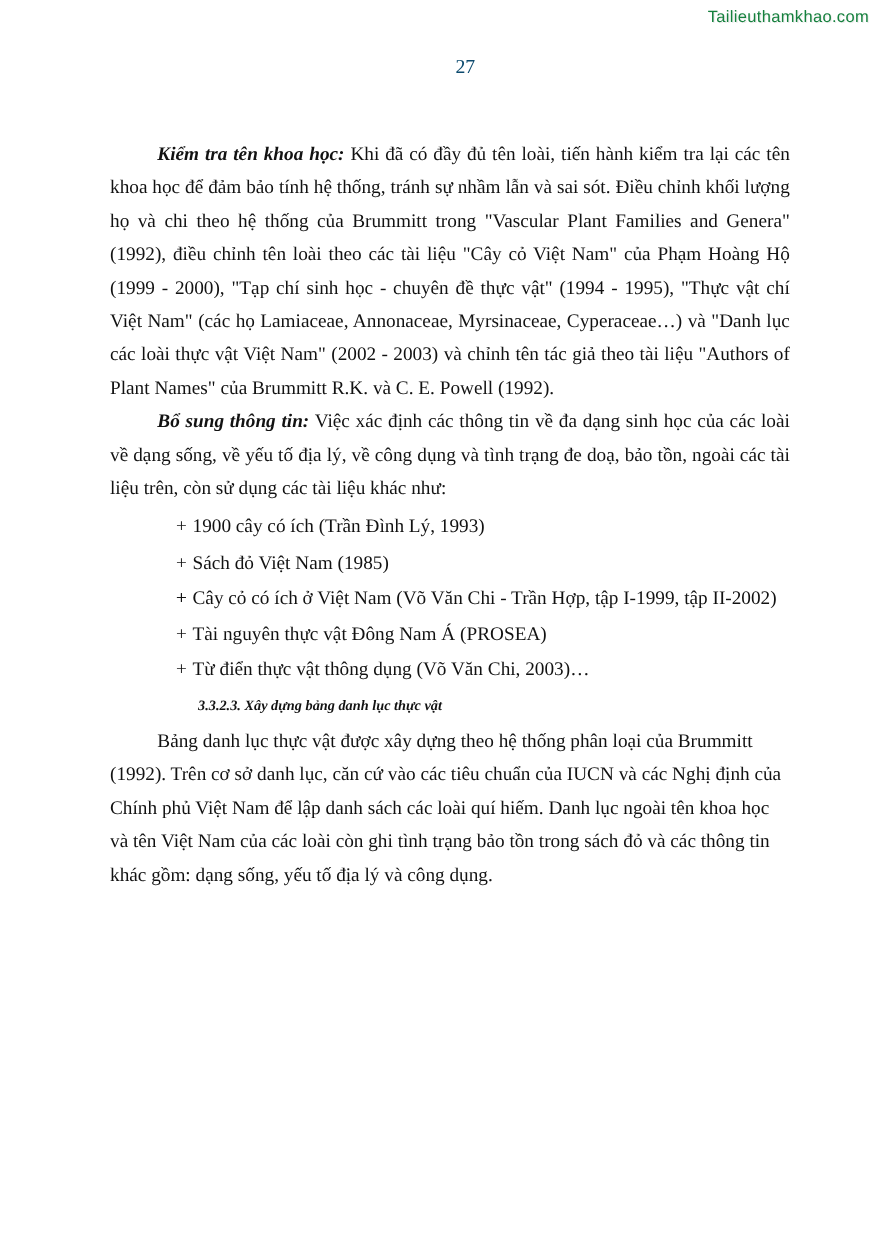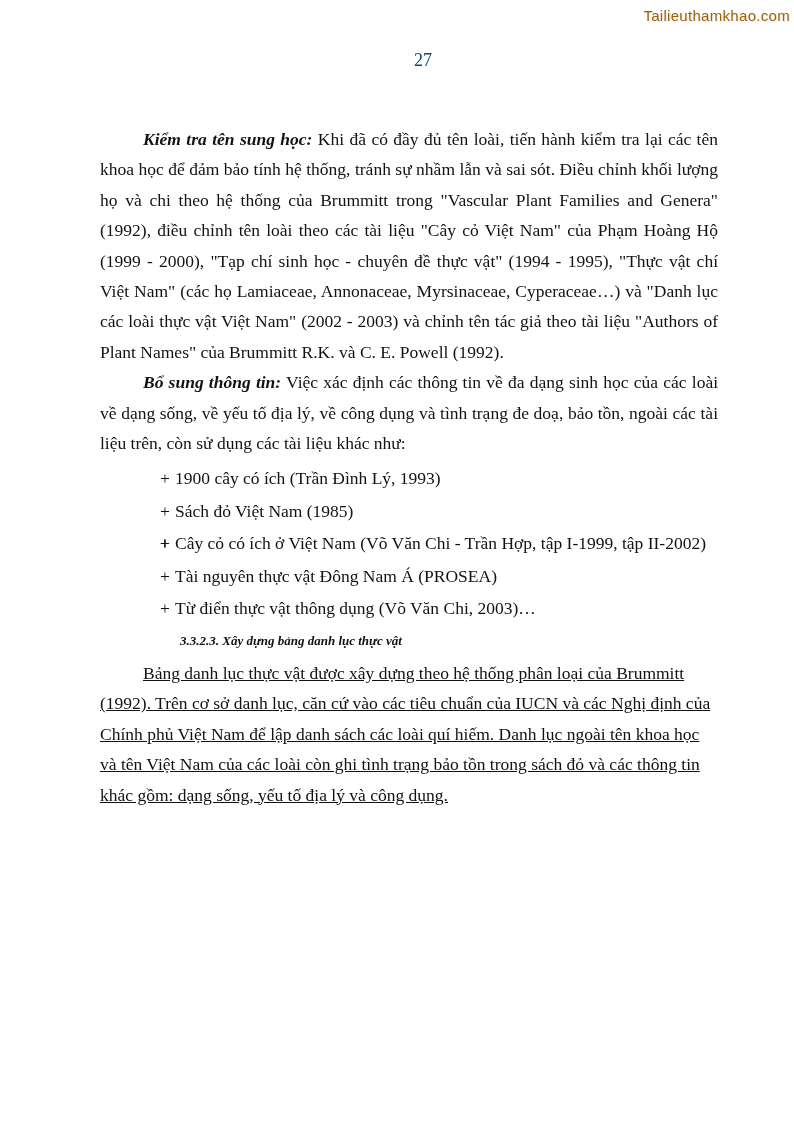--- a/index.html
+++ b/index.html
@@ -16,21 +16,21 @@
     font-family: "Liberation Serif", "DejaVu Serif", serif;
     color: #121212;
   }
   .watermark {
     position: absolute;
     top: 7px;
     right: 4px;
     font-family: "Liberation Sans", "DejaVu Sans", sans-serif;
     font-size: 15px;
     letter-spacing: 0.3px;
-    color: #a16207;
+    color: #15803d;
     text-shadow: 1px 1px 0 #ececec;
   }
   .page-number {
     position: absolute;
     top: 50px;
     left: 423px;
     transform: translateX(-50%);
     font-size: 18px;
     color: #0c4a6e;
   }
@@ -44,21 +44,20 @@
     text-align: justify;
   }
   .para {
     margin: 0;
   }
   .para.indent {
     text-indent: 43px;
   }
   .para.left-align {
     text-align: left;
-    text-decoration: underline;
   }
   .lead-bi {
     font-weight: bold;
     font-style: italic;
   }
   ul.ref-list {
     list-style: none;
     margin: 5px 0 0 0;
     padding: 0;
     text-align: left;
@@ -87,21 +86,21 @@
 
 <div class="page">
 
   <div class="watermark">Tailieuthamkhao.com</div>
 
   <div class="page-number">27</div>
 
   <div class="content">
 
     <p class="para indent">
-      <span class="lead-bi">Kiểm tra tên sung học:</span>
+      <span class="lead-bi">Kiểm tra tên khoa học:</span>
       <span>Khi đã có đầy đủ tên loài, tiến hành kiểm tra lại các tên khoa học để đảm bảo tính hệ thống, tránh sự nhầm lẫn và sai sót. Điều chỉnh khối lượng họ và chi theo hệ thống của Brummitt trong "Vascular Plant Families and Genera" (1992), điều chỉnh tên loài theo các tài liệu "Cây cỏ Việt Nam" của Phạm Hoàng Hộ (1999 - 2000), "Tạp chí sinh học - chuyên đề thực vật" (1994 - 1995), "Thực vật chí Việt Nam" (các họ Lamiaceae, Annonaceae, Myrsinaceae, Cyperaceae…) và "Danh lục các loài thực vật Việt Nam" (2002 - 2003) và chỉnh tên tác giả theo tài liệu "Authors of Plant Names" của Brummitt R.K. và C. E. Powell (1992).</span>
     </p>
 
     <p class="para indent">
       <span class="lead-bi">Bổ sung thông tin:</span>
       <span>Việc xác định các thông tin về đa dạng sinh học của các loài về dạng sống, về yếu tố địa lý, về công dụng và tình trạng đe doạ, bảo tồn, ngoài các tài liệu trên, còn sử dụng các tài liệu khác như:</span>
     </p>
 
     <ul class="ref-list">
       <li>

